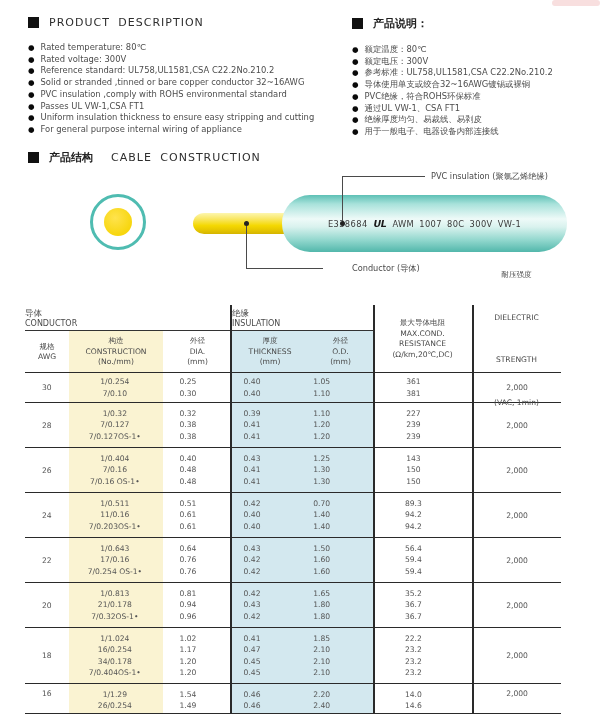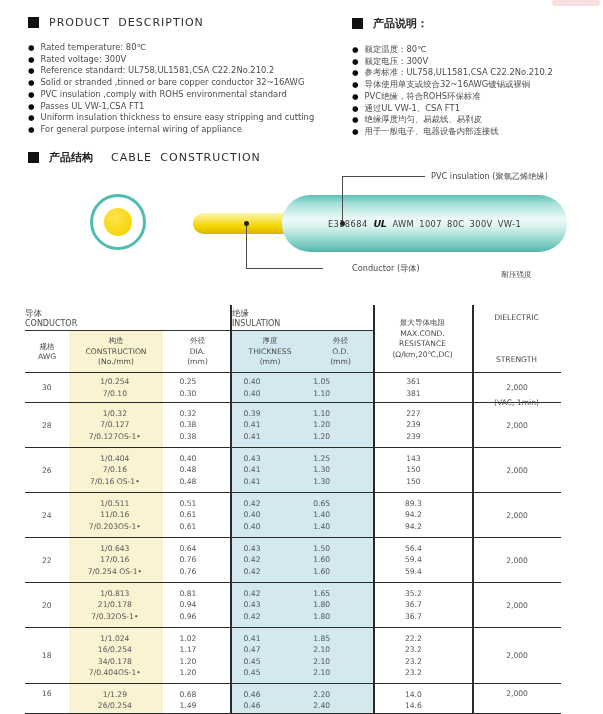--- a/index.html
+++ b/index.html
@@ -323,21 +323,21 @@
           <div class="line">0.51</div>
           <div class="line">0.61</div>
           <div class="line">0.61</div>
         </div>
         <div class="cell c3 stack">
           <div class="line">0.42</div>
           <div class="line">0.40</div>
           <div class="line">0.40</div>
         </div>
         <div class="cell c4 stack">
-          <div class="line">0.65</div>
+          <div class="line">0.70</div>
           <div class="line">1.40</div>
           <div class="line">1.40</div>
         </div>
         <div class="cell c5 stack">
           <div class="line">89.3</div>
           <div class="line">94.2</div>
           <div class="line">94.2</div>
         </div>
         <div class="cell c6 single">2,000</div>
       </div>
@@ -433,21 +433,21 @@
         </div>
         <div class="cell c6 single">2,000</div>
       </div>
       <div class="tgroup vtop-group" style="height: 30px;">
         <div class="cell c0 single">16</div>
         <div class="cell c1 stack">
           <div class="line">1/1.29</div>
           <div class="line">26/0.254</div>
         </div>
         <div class="cell c2 stack">
-          <div class="line">0.68</div>
+          <div class="line">1.54</div>
           <div class="line">1.49</div>
         </div>
         <div class="cell c3 stack">
           <div class="line">0.46</div>
           <div class="line">0.46</div>
         </div>
         <div class="cell c4 stack">
           <div class="line">2.20</div>
           <div class="line">2.40</div>
         </div>

